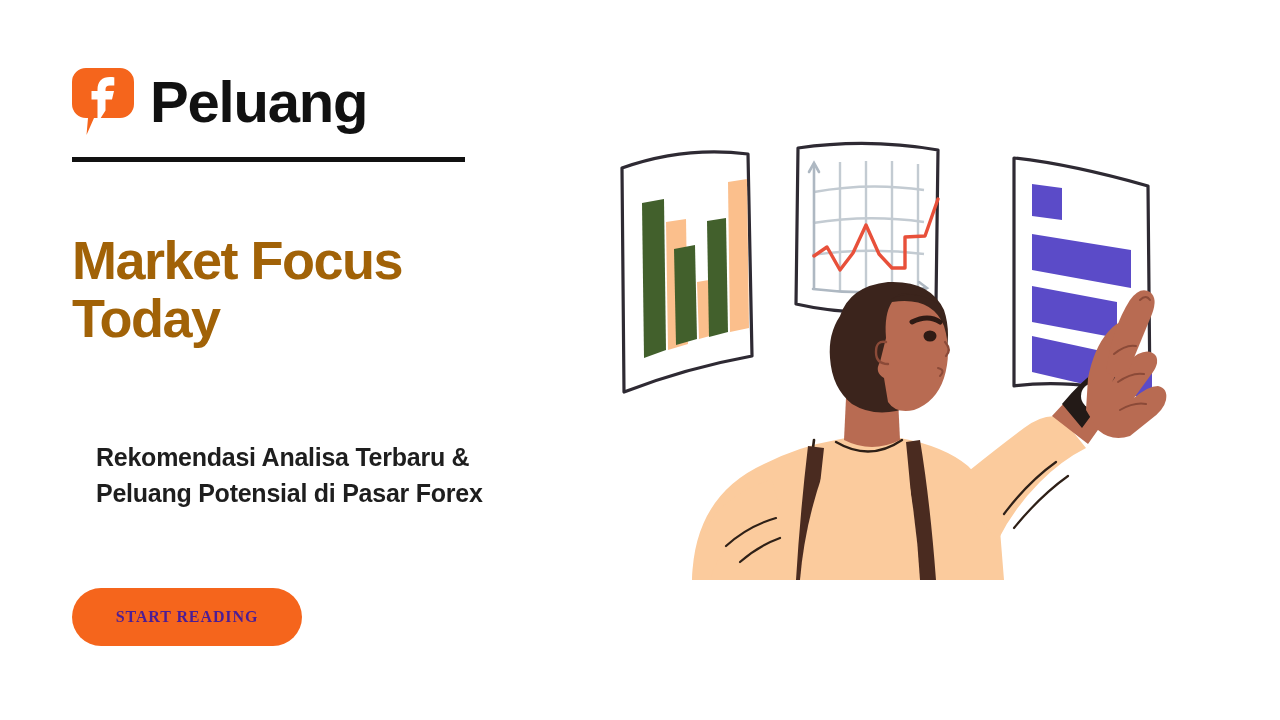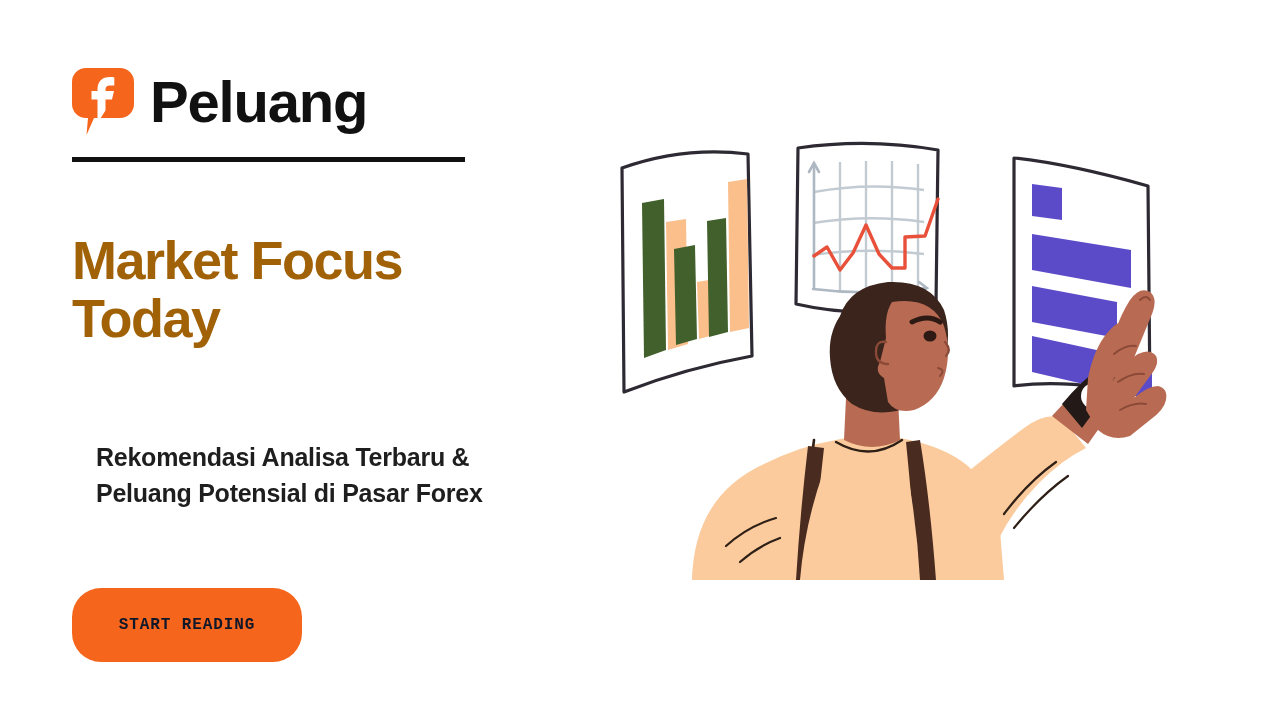--- a/index.html
+++ b/index.html
@@ -85,26 +85,26 @@
     color: #1E1E1E;
     white-space: pre-line;
     margin-left: 24px;
   }
 
   .cta {
     position: absolute;
     left: 0;
     top: 588px;
     width: 230px;
-    height: 74px;
+    height: 58px;
     border: none;
     border-radius: 29px;
     background: #F5651C;
-    color: #0f172a;
-    font-family: Liberation Mono, monospace;
+    color: #4c1d95;
+    font-family: Liberation Serif, serif;
     font-size: 16px;
     font-weight: 700;
     letter-spacing: 0.9px;
     cursor: pointer;
     display: flex;
     align-items: center;
     justify-content: center;
   }
 
   

